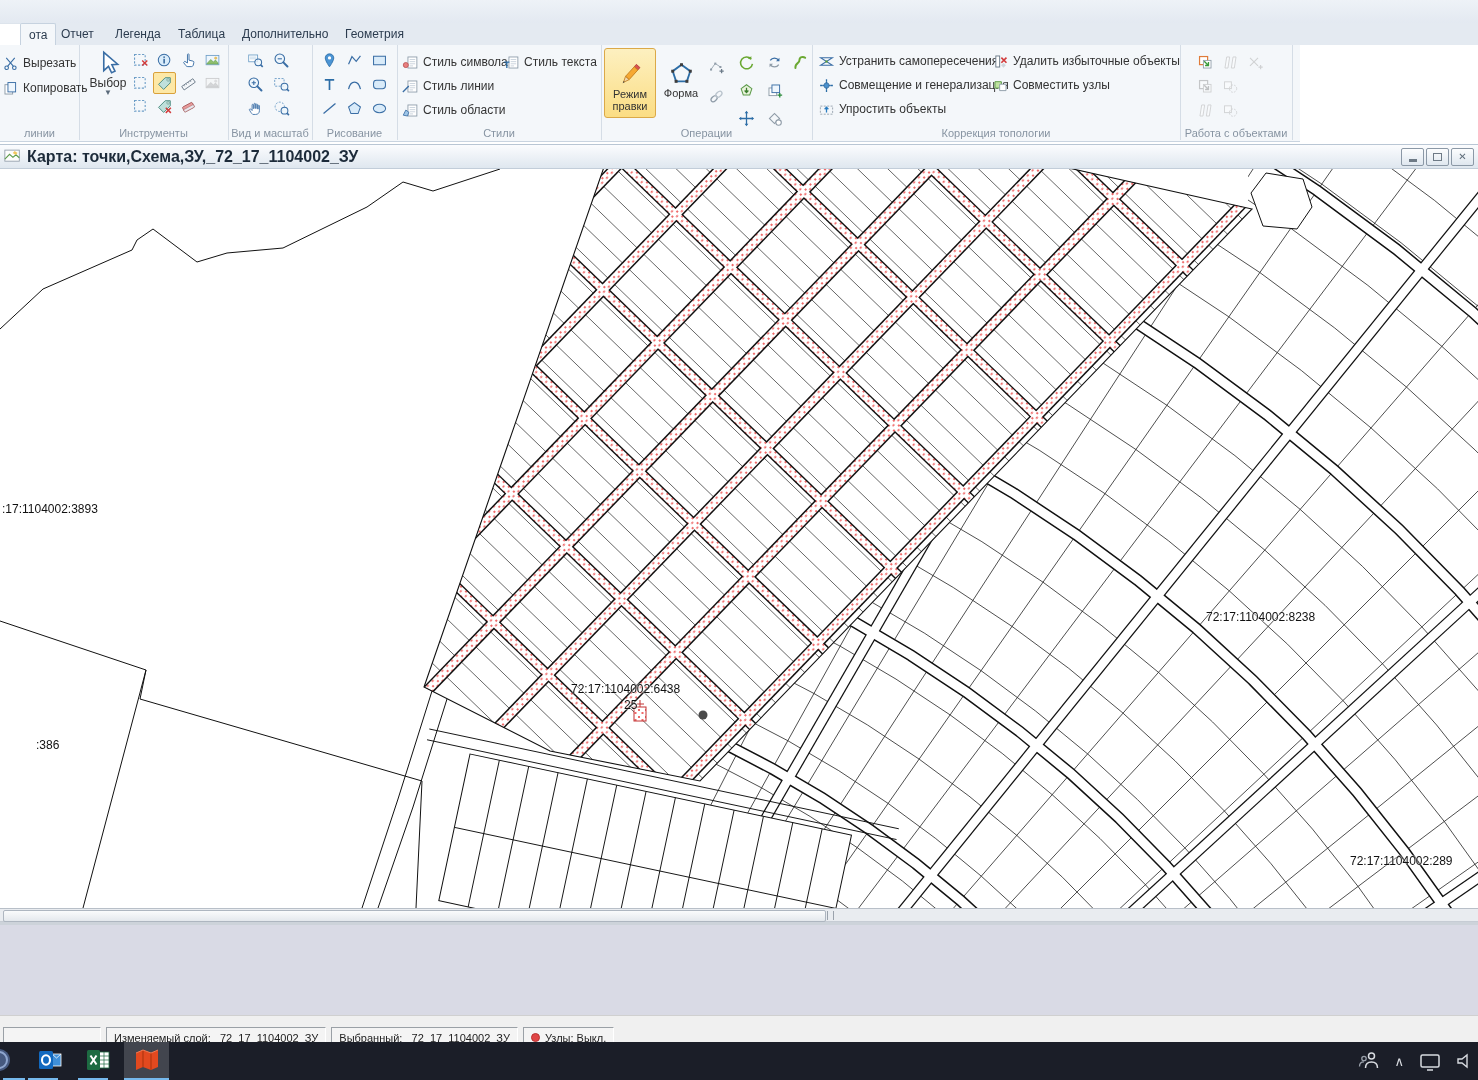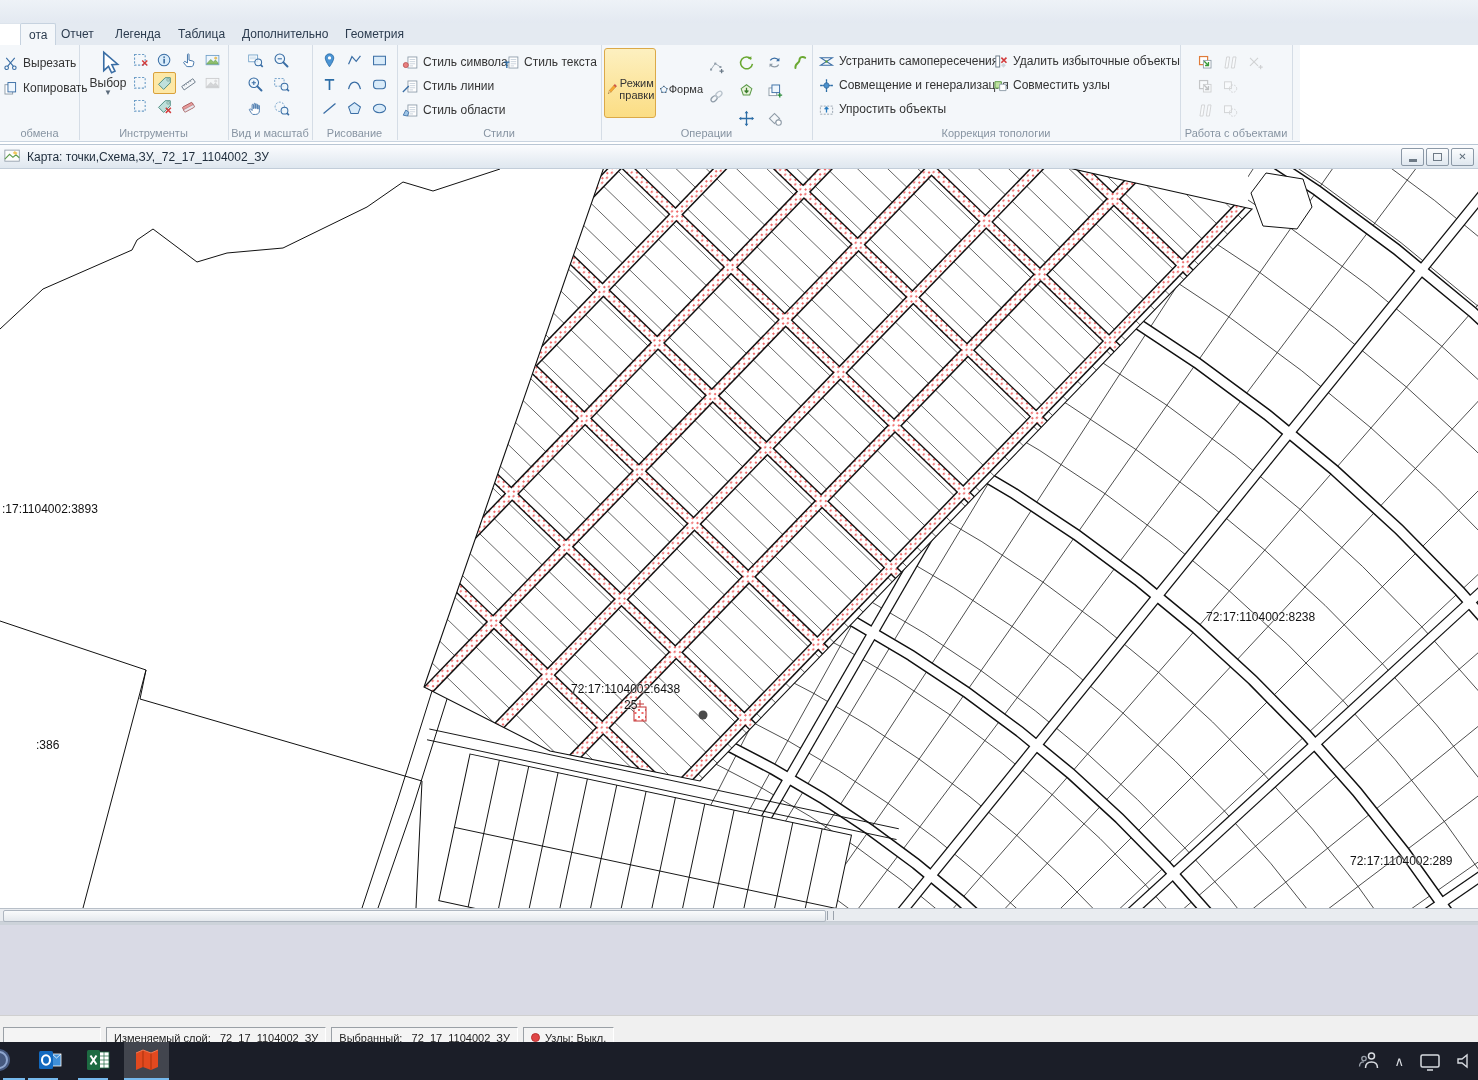--- a/index.html
+++ b/index.html
@@ -15,27 +15,27 @@
   .grplabel{position:absolute;bottom:1px;left:0;width:100%;text-align:center;font-size:11px;color:#8794a2;white-space:nowrap;overflow:hidden;}
   .tbtn{position:absolute;display:flex;align-items:center;gap:4px;font-size:12px;color:#333;height:20px;white-space:nowrap;cursor:default;}
   .i16{width:17px;height:17px;flex:0 0 17px;}
   .i26{width:27px;height:27px;}
   .sq{width:23px;height:22px;display:flex;align-items:center;justify-content:center;border-radius:2px;}
   .sq.hl{background:#fde8a6;border:1px solid #d9a13c;box-sizing:border-box;}
   .dis{filter:grayscale(1);opacity:.45;}
   .icgrid{position:absolute;display:grid;grid-template-columns:repeat(4,24px);grid-auto-rows:23px;}
   .icgrid2{position:absolute;display:grid;grid-template-columns:repeat(2,26px);grid-auto-rows:24px;}
   .icgrid3{position:absolute;display:grid;grid-template-columns:repeat(3,25px);grid-auto-rows:24px;}
-  .bigbtn{position:absolute;width:52px;height:70px;display:flex;flex-direction:row;align-items:center;justify-content:flex-start;padding-top:12px;box-sizing:border-box;font-size:11px;color:#333;text-align:center;line-height:12px;border-radius:3px;cursor:default;}
+  .bigbtn{position:absolute;width:52px;height:70px;display:flex;flex-direction:column;align-items:center;justify-content:flex-start;padding-top:12px;box-sizing:border-box;font-size:11px;color:#333;text-align:center;line-height:12px;border-radius:3px;cursor:default;}
   .bigbtn.hl{background:linear-gradient(#fdf0c0,#fbdd84);border:1px solid #dba948;}
   .selbtn{position:absolute;width:38px;height:68px;display:flex;flex-direction:column;align-items:center;font-size:12px;color:#333;}
   .caret{font-size:8px;color:#5a6a7a;line-height:6px;}
   
   .maptitle{position:absolute;left:0;top:144px;width:1478px;height:25px;background:linear-gradient(#fbfcfe,#dfe7ef);border-top:1px solid #b9c6d4;border-bottom:1px solid #c2cdd9;display:flex;align-items:center;gap:6px;padding-left:4px;box-sizing:border-box;}
-  .maptitle .t{font-size:12px;font-weight:normal;color:#1d2b3a;}
+  .maptitle .t{font-size:16px;font-weight:bold;color:#1d2b3a;}
   .winbtns{position:absolute;right:4px;top:3px;display:flex;gap:2px;}
   .wbtn{width:21px;height:16px;border:1px solid #8b98a6;background:linear-gradient(#fcfdfe,#dfe7ef);border-radius:2px;display:flex;align-items:center;justify-content:center;color:#5f6d7a;font-size:10px;line-height:10px;cursor:default;}
   .wbtn .mini{display:block;width:8px;height:3px;background:#6e7a86;margin-top:6px;}
   .wbtn .rest{display:block;width:7px;height:6px;border:1px solid #6e7a86;}
   .maparea{position:absolute;left:0;top:169px;width:1478px;height:739px;background:#fff;overflow:hidden;}
   .maplabel{position:absolute;font-size:12px;color:#111;white-space:nowrap;text-shadow:0 0 2px #fff,0 0 2px #fff;}
   .hscroll{position:absolute;left:0;top:908px;width:1478px;height:14px;background:#e9ecf0;border-top:1px solid #b8bfc8;border-bottom:1px solid #c6ccd4;box-sizing:border-box;}
   .hthumb{position:absolute;left:3px;top:1px;width:821px;height:10px;background:linear-gradient(#fafbfc,#e4e8ed);border:1px solid #aeb6c0;border-radius:2px;}
   .hgrip{position:absolute;left:827px;top:2px;width:5px;height:9px;border-left:1px solid #9aa2ac;border-right:1px solid #9aa2ac;}
   .panel{position:absolute;left:0;top:922px;width:1478px;height:93px;background:#d9dae5;border-top:3px solid #cdd3da;box-sizing:border-box;}
@@ -314,21 +314,21 @@
             <use href="#s-scissors"></use>
           </svg>
         <span>Вырезать</span>
       </div>
       <div class="tbtn" style="left:2px;top:33px">
         <svg class="i16">
             <use href="#s-copy"></use>
           </svg>
         <span>Копировать</span>
       </div>
-      <div class="grplabel">обмена</div>
+      <div class="grplabel">линии</div>
     </div>
 
     <div class="grp" style="left:79px;width:149px">
       <div class="selbtn" style="left:10px;top:4px">
         <svg class="i26">
             <use href="#s-cursor"></use>
           </svg>
         <span>Выбор</span>
         <span class="caret">▼</span>
       </div>

